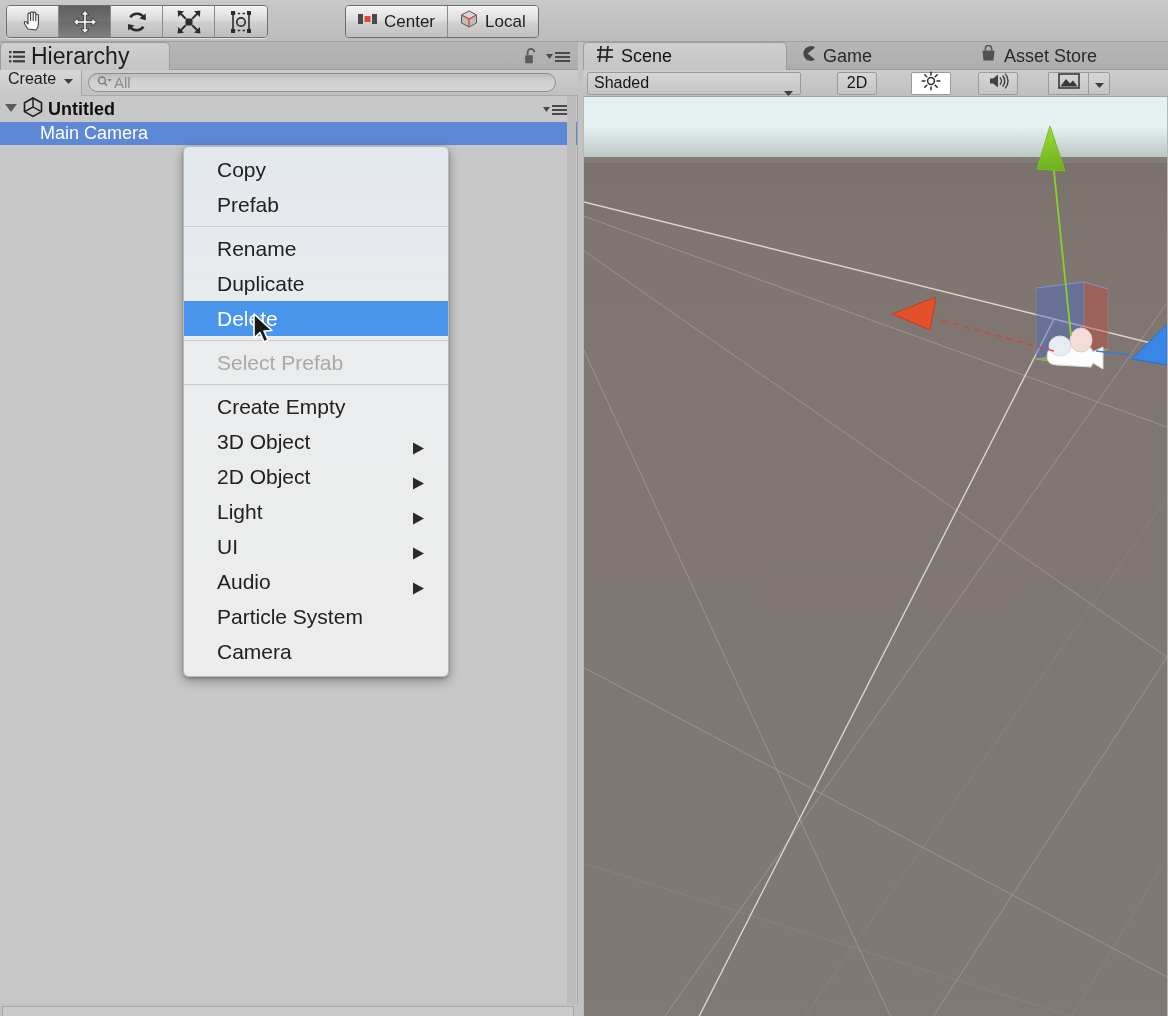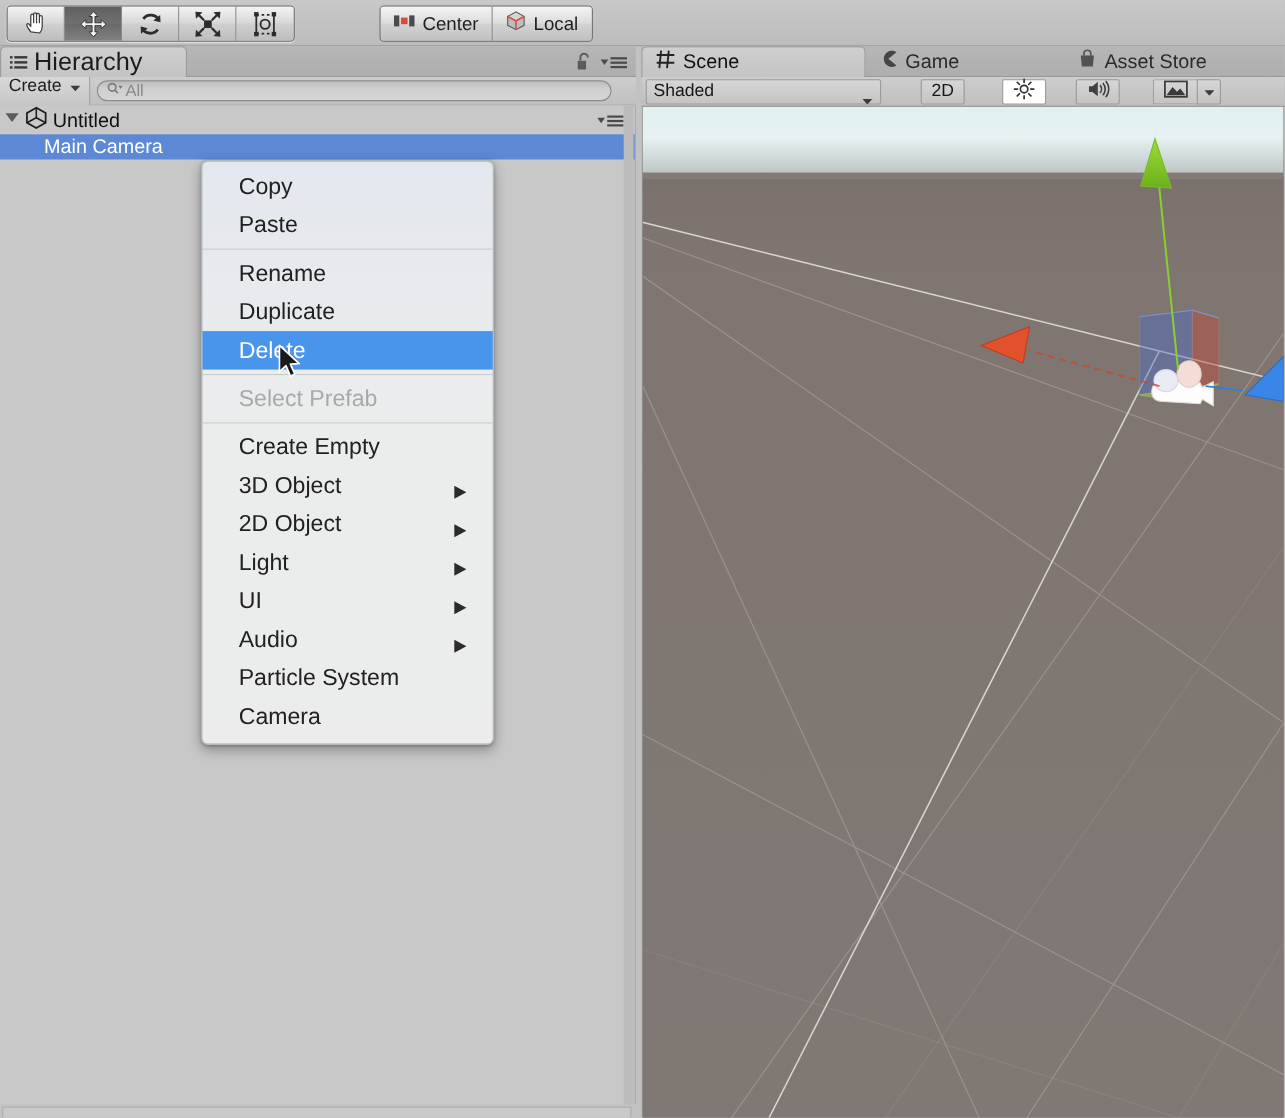--- a/index.html
+++ b/index.html
@@ -98,21 +98,21 @@
 
   .hier-content {
     position: absolute; left: 0; top: 54px; width: 578px; height: 908px;
     background: #c8c8c8;
     border-right: 1px solid #a5a5a5;
   }
   .scene-root-row {
     height: 26px; display: flex; align-items: center; gap: 4px;
     padding-left: 2px; background: #c8c8c8; position: relative;
   }
-  .scene-root-label { font-size: 18px; font-weight: normal; color: #101010; }
+  .scene-root-label { font-size: 18px; font-weight: bold; color: #101010; }
   .root-menu { position: absolute; right: 10px; top: 8px; display: flex; gap: 2px; align-items: center; }
 
   .hier-row {
     height: 23px; display: flex; align-items: center;
     padding-left: 40px; font-size: 18px; color: #171717;
   }
   .hier-row.selected { background: #5c88d6; color: #ffffff; }
 
   .hier-scroll-v {
     position: absolute; right: 1px; top: 0; width: 9px; height: 908px;
@@ -565,21 +565,21 @@
         </g>
       </svg>
     </div>
   </div>
 
   <div class="ctx-menu">
     <div class="ctx-item">
       <span>Copy</span>
     </div>
     <div class="ctx-item">
-      <span>Paste</span>
+      <span>Prefab</span>
     </div>
     <div class="ctx-sep"></div>
     <div class="ctx-item">
       <span>Rename</span>
     </div>
     <div class="ctx-item">
       <span>Duplicate</span>
     </div>
     <div class="ctx-item selected">
       <span>Delete</span>

